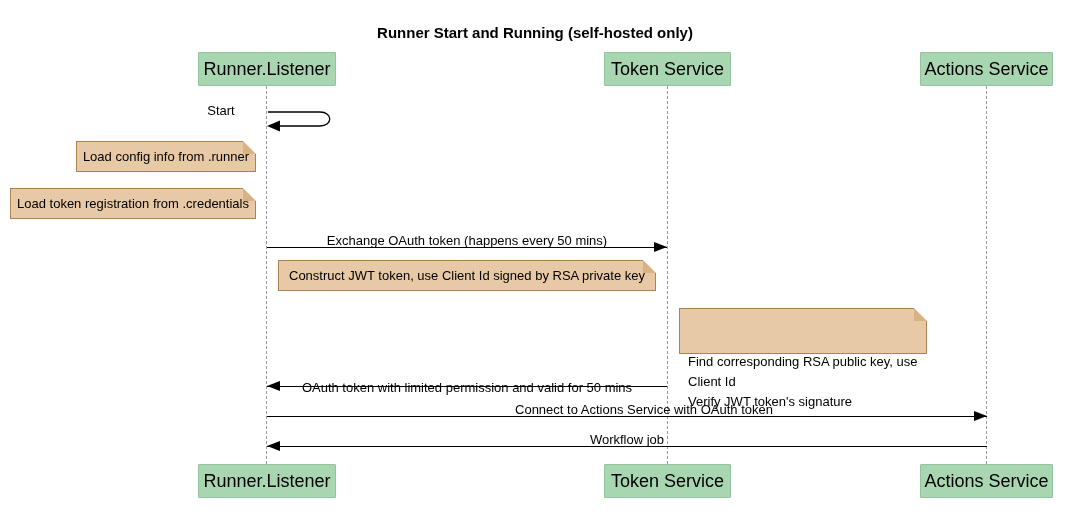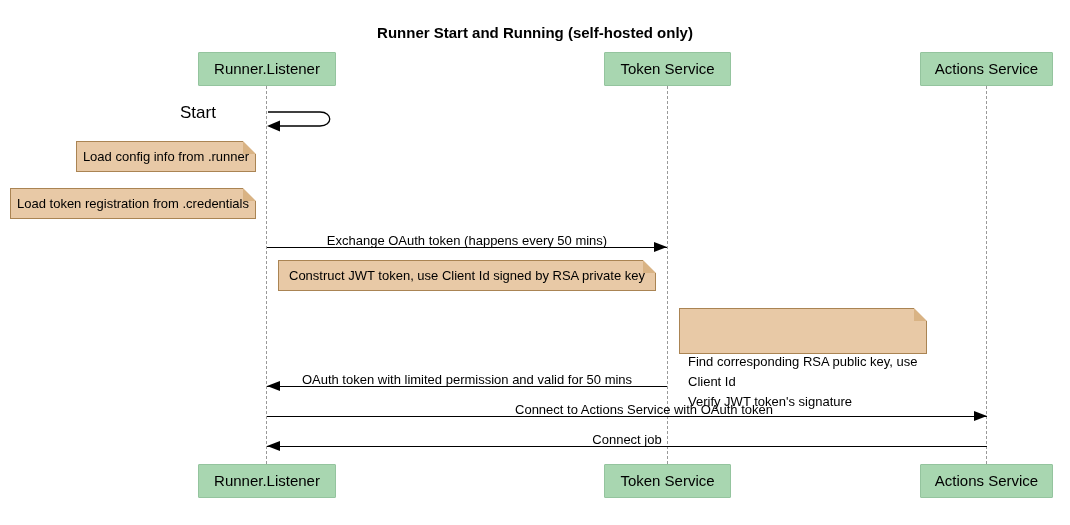--- a/index.html
+++ b/index.html
@@ -22,36 +22,36 @@
     margin-top: 13px;
   }
 
   .participant {
     height: 32px;
     background: #a8d6b0;
     border: 1px solid #94c49e;
     border-radius: 1px;
     text-align: center;
     line-height: 32px;
-    font-size: 15px;
+    font-size: 18px;
   }
 
   .lifeline {
     width: 0;
     border-left: 1px dashed #999999;
   }
 
   .msg-label {
     font-size: 13px;
     text-align: center;
     white-space: nowrap;
   }
   .start-label {
-    font-size: 17px;
-    text-align: left;
+    font-size: 13px;
+    text-align: center;
     white-space: nowrap;
   }
 
   .msg-line {
     height: 0;
     border-top: 1px solid #000000;
   }
   .arrow-right {
     width: 0; height: 0;
     border-top: 5px solid transparent;
@@ -127,29 +127,29 @@
     <div class="note-fold"></div>
     <span>Construct JWT token, use Client Id signed by RSA private key</span>
   </div>
 
   <div class="abs note multiline" style="left:679px; top:308px; width:248px; height:46px;">
     <div class="note-fold"></div>
     <span>Find corresponding RSA public key, use Client Id
 Verify JWT token's signature</span>
   </div>
 
-  <div class="abs msg-label" style="left:267px; top:372px; width:400px;">OAuth token with limited permission and valid for 50 mins</div>
+  <div class="abs msg-label" style="left:267px; top:380px; width:400px;">OAuth token with limited permission and valid for 50 mins</div>
   <div class="abs msg-line" style="left:267px; top:386px; width:400px;"></div>
   <div class="abs arrow-left" style="left:267px; top:381px;"></div>
 
   <div class="abs msg-label" style="left:284px; top:402px; width:720px;">Connect to Actions Service with OAuth token</div>
   <div class="abs msg-line" style="left:267px; top:416px; width:720px;"></div>
   <div class="abs arrow-right" style="left:974px; top:411px;"></div>
 
-  <div class="abs msg-label" style="left:267px; top:432px; width:720px;">Connect job</div>
+  <div class="abs msg-label" style="left:267px; top:432px; width:720px;">Workflow job</div>
   <div class="abs msg-line" style="left:267px; top:446px; width:720px;"></div>
   <div class="abs arrow-left" style="left:267px; top:441px;"></div>
 
   <div class="abs participant" style="left:198px; top:464px; width:136px;">Runner.Listener</div>
   <div class="abs participant" style="left:604px; top:464px; width:125px;">Token Service</div>
   <div class="abs participant" style="left:920px; top:464px; width:131px;">Actions Service</div>
 
 </div>
 
 </body></html>

